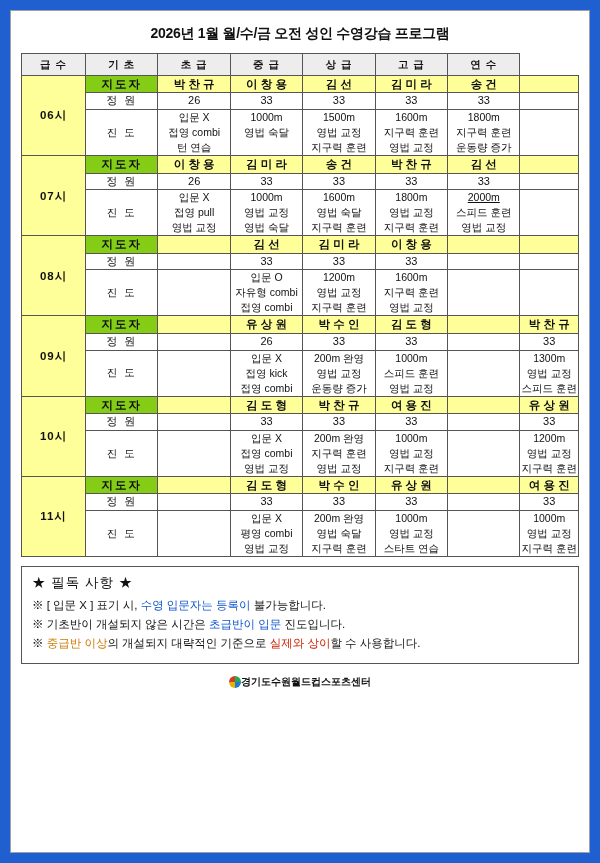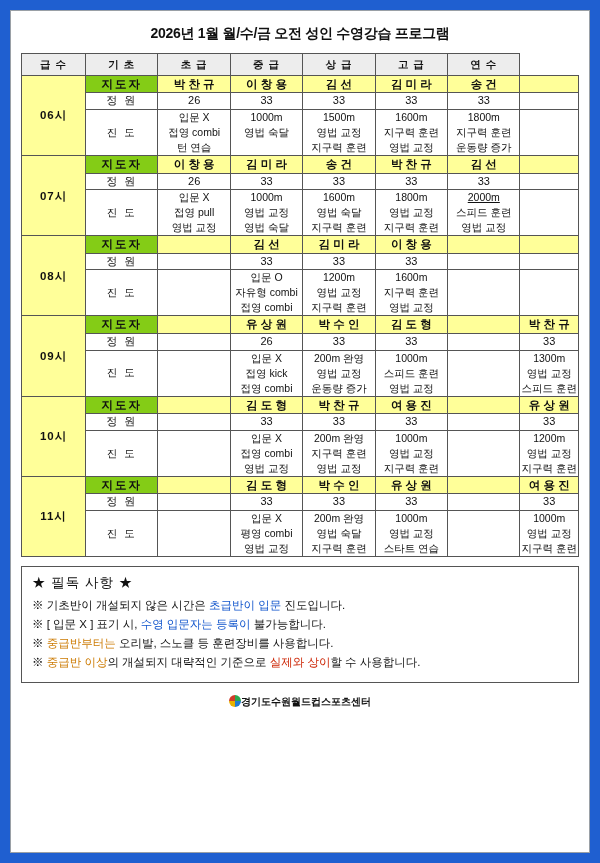--- a/index.html
+++ b/index.html
@@ -88,20 +88,21 @@
   .note.indent { padding-left:10px; }
   .footer {
     margin-top:10px;
     text-align:center;
   }
   .footer .org {
     font-size:10px;
     font-weight:bold;
     color:#111111;
     display:inline-flex;
+    align-items:center;
     gap:0;
   }
   .footer .brand {
     margin-top:3px;
     font-size:12px;
     font-weight:bold;
     color:#111111;
     display:flex;
     align-items:center;
     justify-content:center;
@@ -450,27 +451,24 @@
             <div style="height: 15px; line-height: 15px;">영법 교정</div>
             <div style="height: 15px; line-height: 15px;">지구력 훈련</div>
           </td>
         </tr>
       </tbody>
   </table>
 
   <div class="notes">
     <div class="notes-title">★ 필독 사항 ★</div>
     <div class="note">
-      <span>※ 기초반이 개설되지 않은 시간은 </span><span class="hl">초급반이 입문</span><span> 진도입니다.</span>
-    </div>
-    <div class="note">
       <span>※ [ 입문 X ] 표기 시, </span><span class="hl">수영 입문자는 등록이</span><span> 불가능합니다.</span>
     </div>
     <div class="note">
-      <span>※ </span><span class="hl-o">중급반부터는</span><span> 오리발, 스노클 등 훈련장비를 사용합니다.</span>
+      <span>※ 기초반이 개설되지 않은 시간은 </span><span class="hl">초급반이 입문</span><span> 진도입니다.</span>
     </div>
     <div class="note">
       <span>※ </span><span class="hl-o">중급반 이상</span><span>의 개설되지 대략적인 기준으로 </span><span class="hl-r">실제와 상이</span><span>할 수 사용합니다.</span>
     </div>
   </div>
 
   <div class="footer">
     <div class="org">
       <span class="dot-logo"></span>
       <span>경기도수원월드컵스포츠센터</span>

